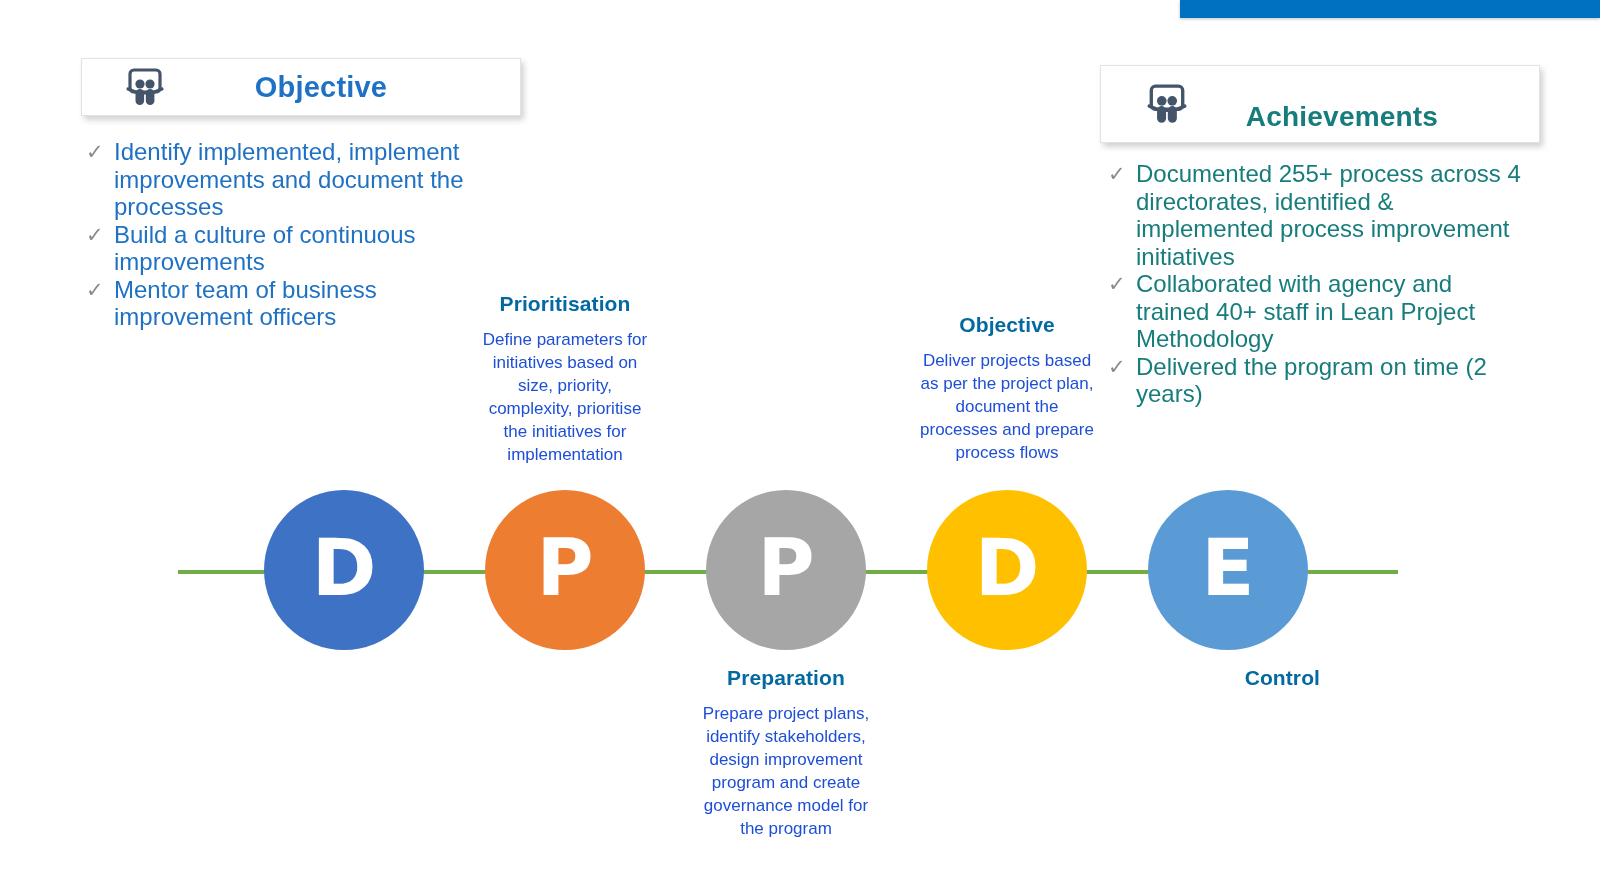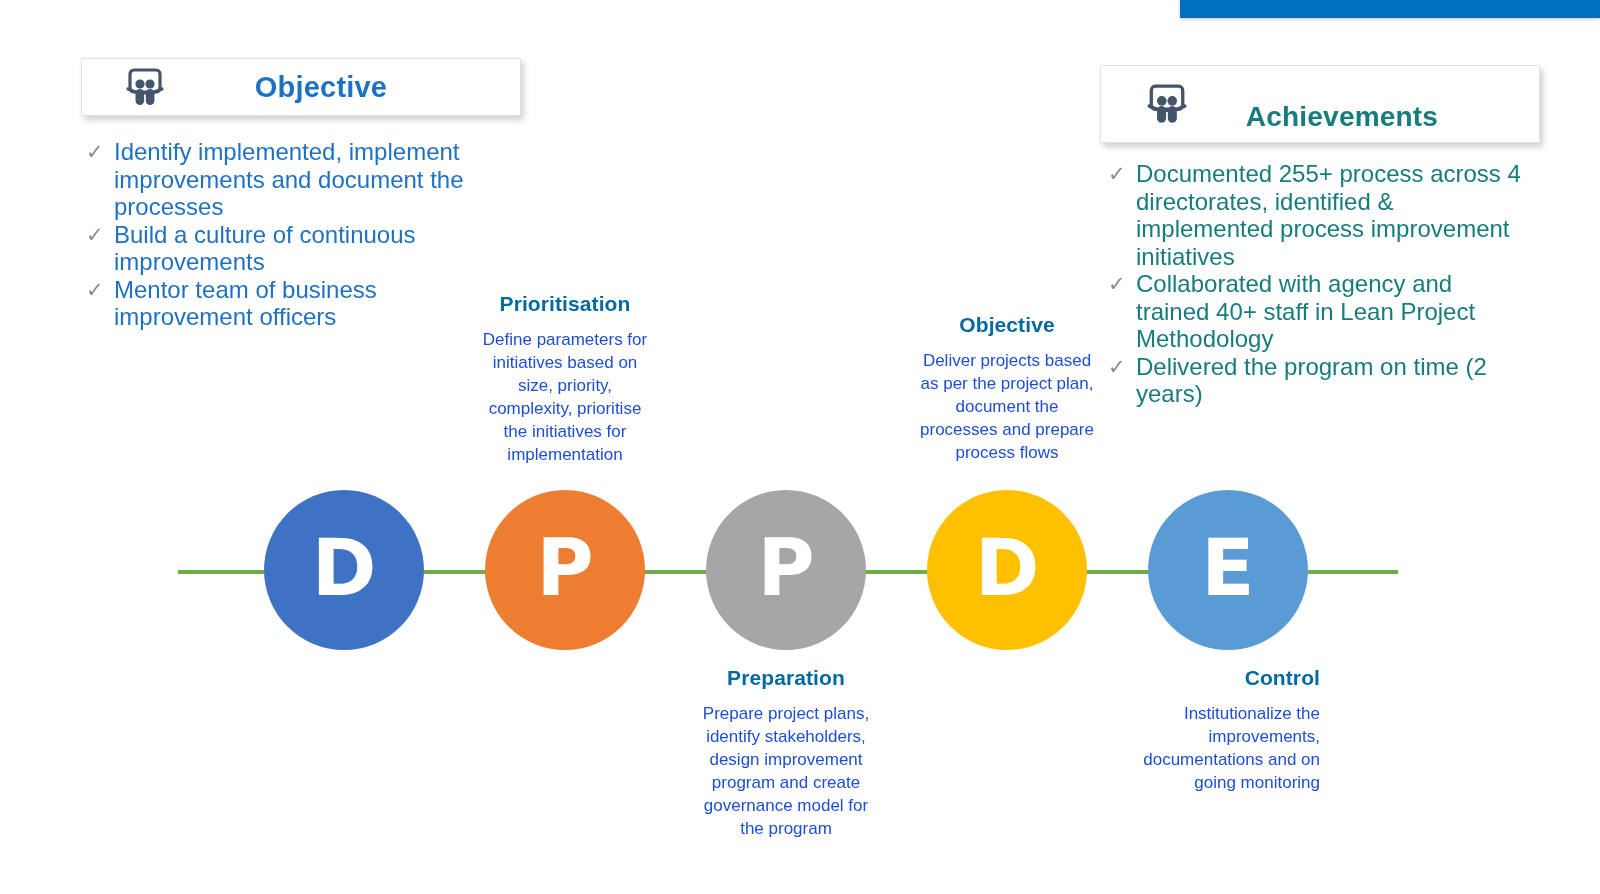--- a/index.html
+++ b/index.html
@@ -245,16 +245,15 @@
   <div class="stage-block" style="left:915px; top:313px; width:184px;">
     <div class="stage-title">Objective</div>
     <div class="stage-desc">Deliver projects based as per the project plan, document the processes and prepare process flows</div>
   </div>
 
   <div class="circle" id="circle-4" style="left: 1148px; top: 490px; width: 160px; height: 160px; font-size: 78px; background: rgb(91, 155, 213);">
     <span>E</span>
   </div>
   <div class="stage-block" style="left:1136px; top:666px; width:184px;text-align:right;">
     <div class="stage-title">Control</div>
-    <div class="stage-desc">Institutionalize the improvements, documentations and on going monitoring</div>
   </div>
 
 </div>
 
 </body></html>

